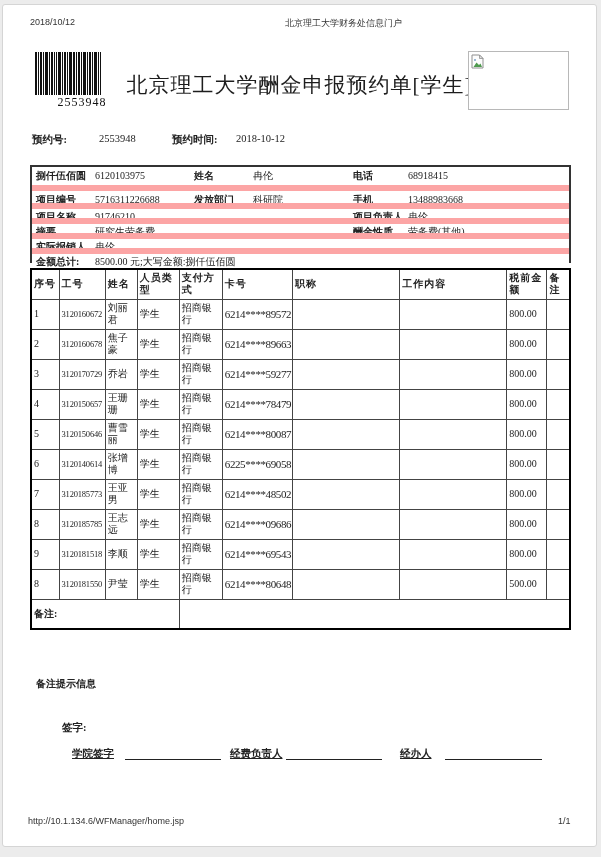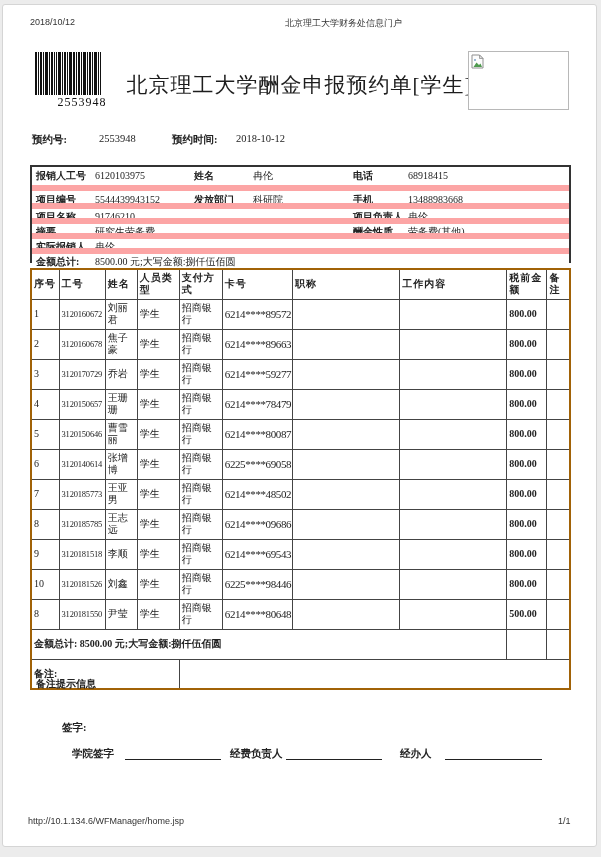--- a/index.html
+++ b/index.html
@@ -50,40 +50,40 @@
   .info-row:nth-child(n+3)  { height:15px; line-height:15px; }
   .info-row .lbl { position:absolute; font-weight:bold; white-space:nowrap; }
   .info-row .val { position:absolute; white-space:nowrap; }
   .ic-l0 { left:4px; }   .ic-v0 { left:63px; }
   .ic-l1 { left:162px; } .ic-v1 { left:221px; }
   .ic-l2 { left:321px;text-align:right; } .ic-v2 { left:376px; }
 
   
   table.detail { position:absolute; left:27px; top:263px; width:541px;
     border-collapse:collapse; table-layout:fixed;
-    border:2px solid #a16207; font-size:10px; }
+    border:2px solid #000000; font-size:10px; }
   .detail th, .detail td {
     border:1px solid #444; padding:1px 2px;
     vertical-align:middle; line-height:12px;
     overflow:hidden; word-break:break-all; text-align:left;
   }
   .detail thead tr { height:30px; }
   .detail th { font-weight:bold; letter-spacing:1px; }
   .detail tbody tr { height:30px; }
   .c-id   { font-size:8.5px; letter-spacing:-0.2px; white-space:nowrap;margin-left:11px; }
   .c-card { font-size:11px;  letter-spacing:-0.4px; white-space:nowrap;margin-top:24px; }
-  .c-amount { text-align:center;font-weight:bold; }
+  .c-amount { text-align:center; }
   .total-row td { height:16px; }
   .total-cell { text-align:center; font-weight:bold; }
   .remark-row td { height:15px; }
   .remark-label { font-weight:bold; }
 
   .notes-hint { left:33px; top:672px; font-size:10px; }
   .sign-title { left:59px; top:716px; font-size:10.5px; }
-  .sig-row-label { top:742px; font-size:10.5px; }
+  .sig-row-label { top:742px; font-size:10.5px;text-decoration:underline; }
   .sig-line { position:absolute; top:743px; height:12px;
     border-bottom:1px solid #222; }
   .sl-college { left:69px; }  .line-1 { left:122px; width:96px; }
   .sl-funds  { left:227px;text-align:center; }  .line-2 { left:283px; width:96px; }
   .sl-handler{ left:397px; }  .line-3 { left:442px; width:97px; }
 
   .footer-url  { left:25px; top:811px; }
   .footer-page { left:555px; top:811px; }
 </style>
 </head>
@@ -138,30 +138,30 @@
     </svg>
   </div>
 
   <span class="abs resv resv-l1 b">预约号:</span>
   <span class="abs resv resv-v1">2553948</span>
   <span class="abs resv resv-l2 b">预约时间:</span>
   <span class="abs resv resv-v2">2018-10-12</span>
 
   <div class="info-table" id="info-rows">
       <div class="info-row">
-        <span class="lbl ic-l0">报销人工号</span>
+        <span class="lbl ic-l0">捌仟伍佰圆</span>
         <span class="val ic-v0">6120103975</span>
         <span class="lbl ic-l1">姓名</span>
         <span class="val ic-v1">冉伦</span>
         <span class="lbl ic-l2">电话</span>
         <span class="val ic-v2">68918415</span>
       </div>
       <div class="info-row">
         <span class="lbl ic-l0">项目编号</span>
-        <span class="val ic-v0">5544439943152</span>
+        <span class="val ic-v0">5716311226688</span>
         <span class="lbl ic-l1">发放部门</span>
         <span class="val ic-v1">科研院</span>
         <span class="lbl ic-l2">手机</span>
         <span class="val ic-v2">13488983668</span>
       </div>
       <div class="info-row">
         <span class="lbl ic-l0">项目名称</span>
         <span class="val ic-v0">91746210</span>
         <span class="lbl ic-l2">项目负责人</span>
         <span class="val ic-v2">冉伦</span>
@@ -312,50 +312,33 @@
           <td class="c-name">李顺</td>
           <td class="c-type">学生</td>
           <td class="c-pay">招商银行</td>
           <td class="c-card">6214****69543</td>
           <td class="c-title"></td>
           <td class="c-work"></td>
           <td class="c-amount">800.00</td>
           <td class="c-note"></td>
         </tr>
         <tr>
-          <td class="c-seq">10</td>
-          <td class="c-id">3120181526</td>
-          <td class="c-name">刘鑫</td>
-          <td class="c-type">学生</td>
-          <td class="c-pay">招商银行</td>
-          <td class="c-card">6225****98446</td>
-          <td class="c-title"></td>
-          <td class="c-work"></td>
-          <td class="c-amount">800.00</td>
-          <td class="c-note"></td>
-        </tr>
-        <tr>
           <td class="c-seq">8</td>
           <td class="c-id">3120181550</td>
           <td class="c-name">尹莹</td>
           <td class="c-type">学生</td>
           <td class="c-pay">招商银行</td>
           <td class="c-card">6214****80648</td>
           <td class="c-title"></td>
           <td class="c-work"></td>
           <td class="c-amount">500.00</td>
           <td class="c-note"></td>
         </tr>
       </tbody>
     <tbody>
-      <tr class="total-row">
-        <td colspan="8" class="total-cell">金额总计: 8500.00 元;大写金额:捌仟伍佰圆</td>
-        <td></td>
-        <td></td>
-      </tr>
       <tr class="remark-row">
         <td colspan="4" class="remark-label">备注:</td>
         <td colspan="6"></td>
       </tr>
     </tbody>
   </table>
 
   <div class="abs notes-hint b">备注提示信息</div>
 
   <div class="abs sign-title b">签字:</div>

